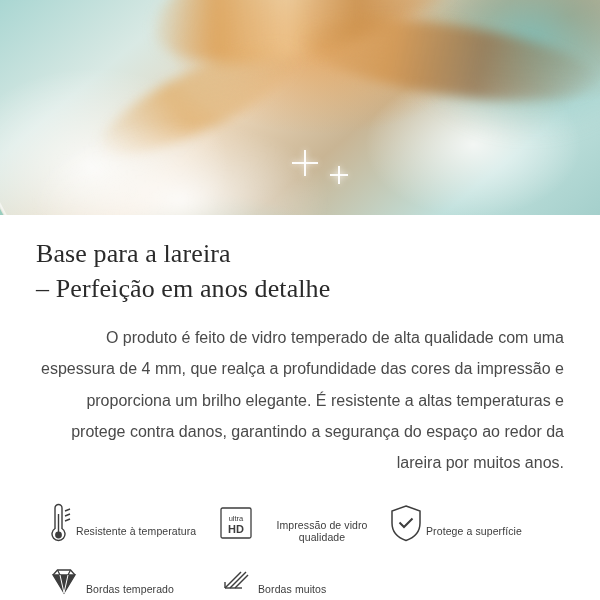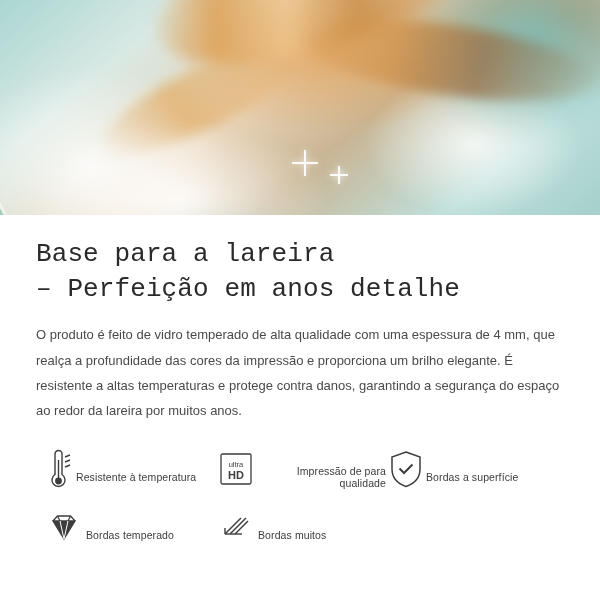--- a/index.html
+++ b/index.html
@@ -148,36 +148,37 @@
   .sparkle.s2::before { width: 18px; }
   .sparkle.s2::after { height: 18px; }
 
   
   .content {
     position: relative;
     padding: 0 36px;
     box-sizing: border-box;
   }
   .headline {
-    font-family: Liberation Mono, monospace;
+    font-family: Liberation Serif, serif;
     font-size: 26px;
     line-height: 1.33;
     color: #2a2a2a;
     font-weight: 400;
     margin: 22px 0 0 0;
     letter-spacing: 0.1px;
   }
   .headline .line2 { display: block; }
   .body-text {
     font-family: "Liberation Sans", sans-serif;
-    font-size: 13px;
+    font-size: 16px;
     line-height: 1.95;
     color: #4a4a4a;
     margin: 16px 0 0 0;
     max-width: 540px;
+    text-align: right;
   }
 
   
   .features {
     display: grid;
     grid-template-columns: repeat(3, 1fr);
     row-gap: 10px;
     margin-top: 22px;
     padding: 0 6px;
   }
@@ -193,21 +194,20 @@
     display: flex;
     align-items: center;
     justify-content: center;
     color: #3d3d3d;
   }
   .feature-label {
     margin-top: 14px;
     font-size: 10.5px;
     color: #3c3c3c;
     letter-spacing: 0.1px;
-    text-align: right;
   }
   svg { display: block; }
 </style>
 </head>
 <body>
 
 <div class="page">
 
   <div class="hero">
     <div class="hero-bg">
@@ -247,31 +247,31 @@
       </div>
 
       <div class="feature">
         <div class="feature-icon">
           <svg width="44" height="40" viewBox="0 0 44 40" fill="none" stroke="#3d3d3d" stroke-width="1.3">
             <rect x="7" y="4" width="30" height="30" rx="1.5"></rect>
             <text x="22" y="17" font-family="Liberation Sans, sans-serif" font-size="7.5" fill="#3d3d3d" stroke="none" text-anchor="middle">ultra</text>
             <text x="22" y="29" font-family="Liberation Sans, sans-serif" font-size="11" font-weight="bold" fill="#3d3d3d" stroke="none" text-anchor="middle">HD</text>
           </svg>
         </div>
-        <div class="feature-label">Impressão de para qualidade</div>
+        <div class="feature-label">Impressão de vidro qualidade</div>
       </div>
 
       <div class="feature">
         <div class="feature-icon">
           <svg width="40" height="44" viewBox="0 0 40 44" fill="none" stroke="#3d3d3d" stroke-width="1.5">
             <path d="M20 4l14 5v12c0 9-6.2 14.8-14 17.5C12.2 35.8 6 30 6 21V9z"></path>
             <polyline points="13.5,20.5 18,25 26.5,16.5" stroke-width="2"></polyline>
           </svg>
         </div>
-        <div class="feature-label">Bordas a superfície</div>
+        <div class="feature-label">Protege a superfície</div>
       </div>
 
       <div class="feature">
         <div class="feature-icon">
           <svg width="44" height="40" viewBox="0 0 44 40" fill="none" stroke="#3d3d3d" stroke-width="1.3">
             <path d="M11 13h22l-11 18z" fill="#3d3d3d" stroke="#3d3d3d"></path>
             <path d="M11 13l4.5-5h13l4.5 5"></path>
             <line x1="15.5" y1="8" x2="18" y2="13"></line>
             <line x1="28.5" y1="8" x2="26" y2="13"></line>
             <line x1="18" y1="13" x2="22" y2="31" stroke="#ffffff" stroke-width="1"></line>

